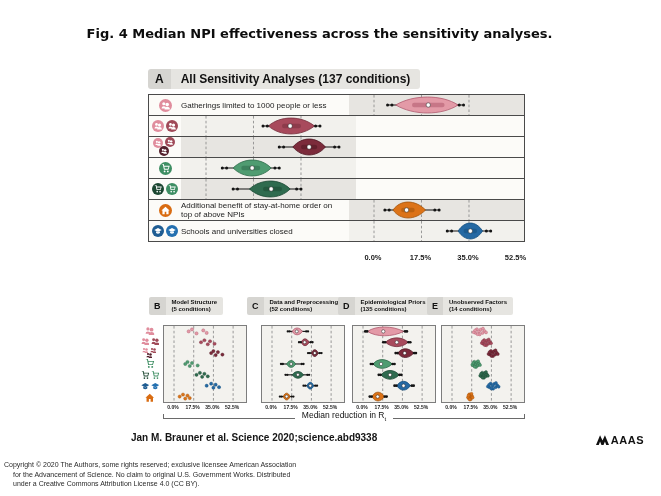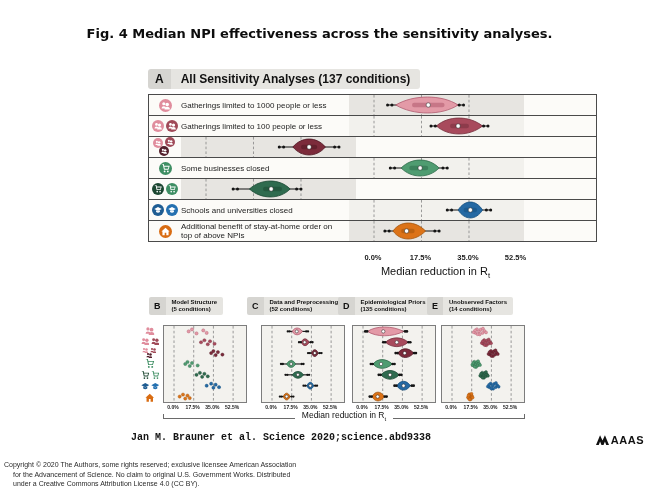--- a/index.html
+++ b/index.html
@@ -12,21 +12,21 @@
 
   
   .a-header { position:absolute; left:148px; top:69px; display:flex; align-items:stretch;
               border-radius:3px; overflow:hidden; }
   .a-header .letter { background:#d6d5d1; font-weight:bold; font-size:12px; padding:3px 7px;
                       display:flex; align-items:center; }
   .a-header .htitle { background:#e6e5e1; font-weight:bold; font-size:12px; padding:3px 10px;
                       display:flex; align-items:center; }
 
   
-  #a-rows { position:absolute; left:148px; top:95px; width:449px; }
+  #a-rows { position:absolute; left:148px; top:95px; width:377px; }
   .a-row { display:flex; height:22px; border:1px solid #4a4a4a; margin-top:-1px; background:#fcfbf8; }
   .a-row .cell-icons { width:32px; display:flex; align-items:center; justify-content:center; }
   .a-row .cell-label { width:168px; font-size:8px; line-height:9px; display:flex; align-items:center;
                        color:#1c1c1c; padding-right:4px; }
   .a-row .cell-plot  { width:175px; height:100%; }
   .a-row .cell-plot.even { background:#e7e5e1; }
   .a-row .cell-plot.odd  { background:#f2f1ed; }
 
   .icon-circle { border-radius:50%; display:flex; align-items:center; justify-content:center; }
   .icon-circle svg { fill:#ffffff; }
@@ -54,21 +54,21 @@
   #icon-col { position:absolute; left:138px; top:325px; width:24px; height:78px; }
   .ic-cell { height:11.14px; display:flex; align-items:center; justify-content:center; position:relative; }
 
   
   .bracket { position:absolute; left:163px; top:413px; width:362px; height:6px; display:flex; align-items:flex-end; }
   .bracket .seg { flex:1; border-bottom:1px solid #6a6a6a; height:5px; }
   .bracket .seg.l { border-left:1px solid #6a6a6a; }
   .bracket .seg.r { border-right:1px solid #6a6a6a; }
   .bracket .lbl { font-size:8.5px; padding:0 7px; transform:translateY(3px); white-space:nowrap; color:#111; }
 
-  .citation { position:absolute; left:131px; top:432px; font-family:Liberation Mono, monospace;
+  .citation { position:absolute; left:131px; top:432px; font-family:Liberation Sans, sans-serif;
               font-weight:bold; font-size:10px; color:#141414; }
 
   .copyright { position:absolute; left:4px; top:460px; font-size:7px; line-height:9.5px; color:#2a2a2a; }
   .copyright .ln2, .copyright .ln3 { padding-left:9px; }
 
   .science-logo { position:absolute; left:540px; top:434px; width:110px; text-align:left; }
   .science-word { font-family:"Liberation Serif", serif; font-weight:600; font-size:30px;
                   color:#c8102e; letter-spacing:-1px; line-height:30px; }
   .aaas-row { display:flex; align-items:center; justify-content:flex-end; gap:2px; margin-top:0px; padding-right:6px; }
   .aaas-text { font-weight:bold; font-size:11px; letter-spacing:0.5px; color:#111; }
@@ -145,21 +145,20 @@
                 <use href="#ic-people"></use>
               </svg>
             </div>
             <div class="icon-circle" style="height: 12px; width: 12px; background: rgb(160, 74, 88);">
               <svg width="8" height="8">
                 <use href="#ic-people"></use>
               </svg>
             </div>
           </div>
         </div>
-        <div class="cell-label">Gatherings limited to 100 people or less</div>
         <div class="cell-plot odd"><svg width="175" height="20" viewBox="0 0 175 20">
             <line x1="25" y1="0" x2="25" y2="20" stroke="#8f8f8f" stroke-width="0.9" stroke-dasharray="2.6,2.2"></line>
             <line x1="72.495" y1="0" x2="72.495" y2="20" stroke="#8f8f8f" stroke-width="0.9" stroke-dasharray="2.6,2.2"></line>
             <line x1="119.99" y1="0" x2="119.99" y2="20" stroke="#8f8f8f" stroke-width="0.9" stroke-dasharray="2.6,2.2"></line>
             <line x1="81.994" y1="10" x2="138.988" y2="10" stroke="#141414" stroke-width="1.1"></line>
             <path d="M87.422,10 C99.3636,-0.6400000000000006 120.1257,-0.6400000000000006 133.56,10 C120.1257,20.64 99.3636,20.64 87.422,10 Z" fill="#A84A5C" stroke="#76303E" stroke-width="0.8"></path>
             <circle cx="81.994" cy="10" r="1.5" fill="#141414"></circle>
             <circle cx="86.3364" cy="10" r="1.5" fill="#141414"></circle>
             <circle cx="134.6456" cy="10" r="1.5" fill="#141414"></circle>
             <circle cx="138.988" cy="10" r="1.5" fill="#141414"></circle>
@@ -204,21 +203,20 @@
       <div class="a-row">
         <div class="cell-icons">
           <div style="display: flex; gap: 2px; align-items: center;">
             <div class="icon-circle" style="height: 13px; width: 13px; background: rgb(62, 142, 99);">
               <svg width="9" height="9">
                 <use href="#ic-cart"></use>
               </svg>
             </div>
           </div>
         </div>
-        <div class="cell-label">Some businesses closed</div>
         <div class="cell-plot odd"><svg width="175" height="20" viewBox="0 0 175 20">
             <line x1="25" y1="0" x2="25" y2="20" stroke="#8f8f8f" stroke-width="0.9" stroke-dasharray="2.6,2.2"></line>
             <line x1="72.495" y1="0" x2="72.495" y2="20" stroke="#8f8f8f" stroke-width="0.9" stroke-dasharray="2.6,2.2"></line>
             <line x1="119.99" y1="0" x2="119.99" y2="20" stroke="#8f8f8f" stroke-width="0.9" stroke-dasharray="2.6,2.2"></line>
             <line x1="41.284" y1="10" x2="98.278" y2="10" stroke="#141414" stroke-width="1.1"></line>
             <path d="M52.14,10 C62.5889,-0.6400000000000006 79.6871,-0.6400000000000006 90.136,10 C79.6871,20.64 62.5889,20.64 52.14,10 Z" fill="#4F9C71" stroke="#2E6B4A" stroke-width="0.8"></path>
             <circle cx="41.284" cy="10" r="1.5" fill="#141414"></circle>
             <circle cx="45.626400000000004" cy="10" r="1.5" fill="#141414"></circle>
             <circle cx="93.9356" cy="10" r="1.5" fill="#141414"></circle>
             <circle cx="98.278" cy="10" r="1.5" fill="#141414"></circle>
@@ -246,20 +244,45 @@
             <line x1="72.495" y1="0" x2="72.495" y2="20" stroke="#8f8f8f" stroke-width="0.9" stroke-dasharray="2.6,2.2"></line>
             <line x1="119.99" y1="0" x2="119.99" y2="20" stroke="#8f8f8f" stroke-width="0.9" stroke-dasharray="2.6,2.2"></line>
             <line x1="52.14" y1="10" x2="119.99" y2="10" stroke="#141414" stroke-width="1.1"></line>
             <path d="M68.424,10 C80.3656,-0.6400000000000006 98.68509999999999,-0.6400000000000006 109.134,10 C98.68509999999999,20.64 80.3656,20.64 68.424,10 Z" fill="#2F6B4F" stroke="#1B4833" stroke-width="0.8"></path>
             <circle cx="52.14" cy="10" r="1.5" fill="#141414"></circle>
             <circle cx="56.4824" cy="10" r="1.5" fill="#141414"></circle>
             <circle cx="115.6476" cy="10" r="1.5" fill="#141414"></circle>
             <circle cx="119.99" cy="10" r="1.5" fill="#141414"></circle>
             <rect x="81.994" y="7.76" width="18.998000000000005" height="4.48" rx="2.24" fill="#1B4833" opacity="0.55"></rect>
             <circle cx="90.136" cy="10" r="2.2" fill="#ffffff" stroke="#222" stroke-width="0.5"></circle>
+          </svg></div>
+      </div>
+      <div class="a-row">
+        <div class="cell-icons">
+          <div style="display: flex; gap: 2px; align-items: center;">
+            <div class="icon-circle" style="height: 13px; width: 13px; background: rgb(217, 108, 18);">
+              <svg width="9" height="9">
+                <use href="#ic-house"></use>
+              </svg>
+            </div>
+          </div>
+        </div>
+        <div class="cell-label">Additional benefit of stay-at-home order on top of above NPIs</div>
+        <div class="cell-plot even"><svg width="175" height="20" viewBox="0 0 175 20">
+            <line x1="25" y1="0" x2="25" y2="20" stroke="#8f8f8f" stroke-width="0.9" stroke-dasharray="2.6,2.2"></line>
+            <line x1="72.495" y1="0" x2="72.495" y2="20" stroke="#8f8f8f" stroke-width="0.9" stroke-dasharray="2.6,2.2"></line>
+            <line x1="119.99" y1="0" x2="119.99" y2="20" stroke="#8f8f8f" stroke-width="0.9" stroke-dasharray="2.6,2.2"></line>
+            <line x1="35.856" y1="10" x2="90.136" y2="10" stroke="#141414" stroke-width="1.1"></line>
+            <path d="M43.998000000000005,10 C51.4615,-0.6400000000000006 66.1171,-0.6400000000000006 76.566,10 C66.1171,20.64 51.4615,20.64 43.998000000000005,10 Z" fill="#DC7318" stroke="#A2540C" stroke-width="0.8"></path>
+            <circle cx="35.856" cy="10" r="1.5" fill="#141414"></circle>
+            <circle cx="40.1984" cy="10" r="1.5" fill="#141414"></circle>
+            <circle cx="85.7936" cy="10" r="1.5" fill="#141414"></circle>
+            <circle cx="90.136" cy="10" r="1.5" fill="#141414"></circle>
+            <rect x="52.14" y="7.76" width="13.570000000000007" height="4.48" rx="2.24" fill="#A2540C" opacity="0.55"></rect>
+            <circle cx="57.568" cy="10" r="2.2" fill="#ffffff" stroke="#222" stroke-width="0.5"></circle>
           </svg></div>
       </div>
       <div class="a-row">
         <div class="cell-icons">
           <div style="display: flex; gap: 2px; align-items: center;">
             <div class="icon-circle" style="height: 12px; width: 12px; background: rgb(30, 92, 146);">
               <svg width="8" height="8">
                 <use href="#ic-cap"></use>
               </svg>
             </div>
@@ -278,57 +301,29 @@
             <line x1="98.278" y1="10" x2="141.702" y2="10" stroke="#141414" stroke-width="1.1"></line>
             <path d="M109.134,10 C115.85115,-0.6400000000000006 126.84285,-0.6400000000000006 133.56,10 C126.84285,20.64 115.85115,20.64 109.134,10 Z" fill="#2569A3" stroke="#15507F" stroke-width="0.8"></path>
             <circle cx="98.278" cy="10" r="1.5" fill="#141414"></circle>
             <circle cx="102.6204" cy="10" r="1.5" fill="#141414"></circle>
             <circle cx="137.3596" cy="10" r="1.5" fill="#141414"></circle>
             <circle cx="141.702" cy="10" r="1.5" fill="#141414"></circle>
             <rect x="114.562" y="7.76" width="13.570000000000007" height="4.48" rx="2.24" fill="#15507F" opacity="0.55"></rect>
             <circle cx="121.347" cy="10" r="2.2" fill="#ffffff" stroke="#222" stroke-width="0.5"></circle>
           </svg></div>
       </div>
-      <div class="a-row">
-        <div class="cell-icons">
-          <div style="display: flex; gap: 2px; align-items: center;">
-            <div class="icon-circle" style="height: 13px; width: 13px; background: rgb(217, 108, 18);">
-              <svg width="9" height="9">
-                <use href="#ic-house"></use>
-              </svg>
-            </div>
-          </div>
-        </div>
-        <div class="cell-label">Additional benefit of stay-at-home order on top of above NPIs</div>
-        <div class="cell-plot even"><svg width="175" height="20" viewBox="0 0 175 20">
-            <line x1="25" y1="0" x2="25" y2="20" stroke="#8f8f8f" stroke-width="0.9" stroke-dasharray="2.6,2.2"></line>
-            <line x1="72.495" y1="0" x2="72.495" y2="20" stroke="#8f8f8f" stroke-width="0.9" stroke-dasharray="2.6,2.2"></line>
-            <line x1="119.99" y1="0" x2="119.99" y2="20" stroke="#8f8f8f" stroke-width="0.9" stroke-dasharray="2.6,2.2"></line>
-            <line x1="35.856" y1="10" x2="90.136" y2="10" stroke="#141414" stroke-width="1.1"></line>
-            <path d="M43.998000000000005,10 C51.4615,-0.6400000000000006 66.1171,-0.6400000000000006 76.566,10 C66.1171,20.64 51.4615,20.64 43.998000000000005,10 Z" fill="#DC7318" stroke="#A2540C" stroke-width="0.8"></path>
-            <circle cx="35.856" cy="10" r="1.5" fill="#141414"></circle>
-            <circle cx="40.1984" cy="10" r="1.5" fill="#141414"></circle>
-            <circle cx="85.7936" cy="10" r="1.5" fill="#141414"></circle>
-            <circle cx="90.136" cy="10" r="1.5" fill="#141414"></circle>
-            <rect x="52.14" y="7.76" width="13.570000000000007" height="4.48" rx="2.24" fill="#A2540C" opacity="0.55"></rect>
-            <circle cx="57.568" cy="10" r="2.2" fill="#ffffff" stroke="#222" stroke-width="0.5"></circle>
-          </svg></div>
-      </div>
     </div>
 
   <div class="a-ticks">
     <span style="left:-123px">0.0%</span>
     <span style="left:-75.5px">17.5%</span>
     <span style="left:-28px">35.0%</span>
     <span style="left:19.5px">52.5%</span>
   </div>
 
-  <div class="a-axis-label">
-    <span>Median reduction in R</span><sub class="rt">t</sub>
-  </div>
 
   <div id="icon-col">
       <div class="ic-cell">
         <div style="display: flex; gap: 1.5px; align-items: center;">
           <svg width="9.5" height="9.5" style="fill:#E08D9D">
             <use href="#ic-people"></use>
           </svg>
         </div>
       </div>
       <div class="ic-cell">

